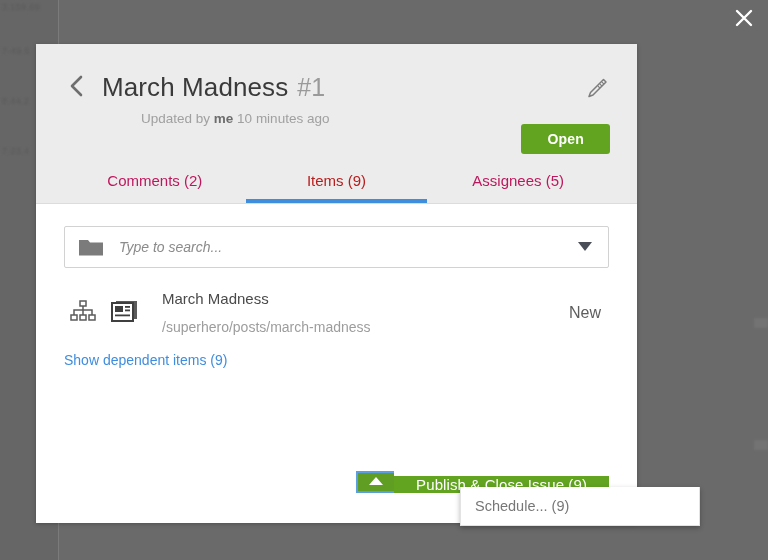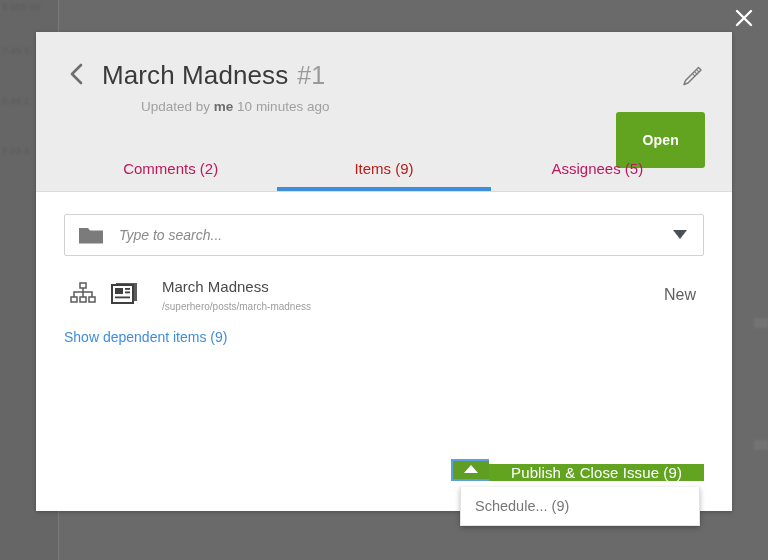--- a/index.html
+++ b/index.html
@@ -66,22 +66,22 @@
     align-items: center;
     justify-content: center;
     cursor: pointer;
   }
   .close-btn svg { display: block; }
 
   
   .modal {
     position: absolute;
     left: 36px;
-    top: 32px;
-    width: 696px;
+    top: 44px;
+    width: 601px;
     height: 479px;
     background: #ffffff;
     box-shadow: 0 1px 4px rgba(0,0,0,.25);
   }
 
   .modal-header {
     background: #ececec;
     padding: 0;
     height: 160px;
     position: relative;
@@ -131,21 +131,21 @@
   }
 
   .status-badge {
     position: absolute;
     right: 27px;
     top: 80px;
     background: #62a420;
     color: #ffffff;
     font-size: 14px;
     font-weight: bold;
-    padding: 20px 26px;
+    padding: 7px 26px;
     border-radius: 3px;
     cursor: pointer;
     letter-spacing: .2px;
     text-align: center;
   }
 
   
   .tabs {
     position: absolute;
     left: 28px;
@@ -225,23 +225,23 @@
   }
   .item-text {
     flex: 1 1 auto;
     padding-left: 22px;
   }
   .item-title {
     font-size: 15px;
     color: #4a4a4a;
   }
   .item-path {
-    font-size: 10px;
+    font-size: 14px;
     color: #9d9d9d;
-    margin-top: 6px;
+    margin-top: 12px;
   }
   .item-status {
     flex: 0 0 auto;
     font-size: 16px;
     color: #5e5e5e;
     padding-right: 4px;
   }
 
   .dependent-link {
     display: inline-block;

